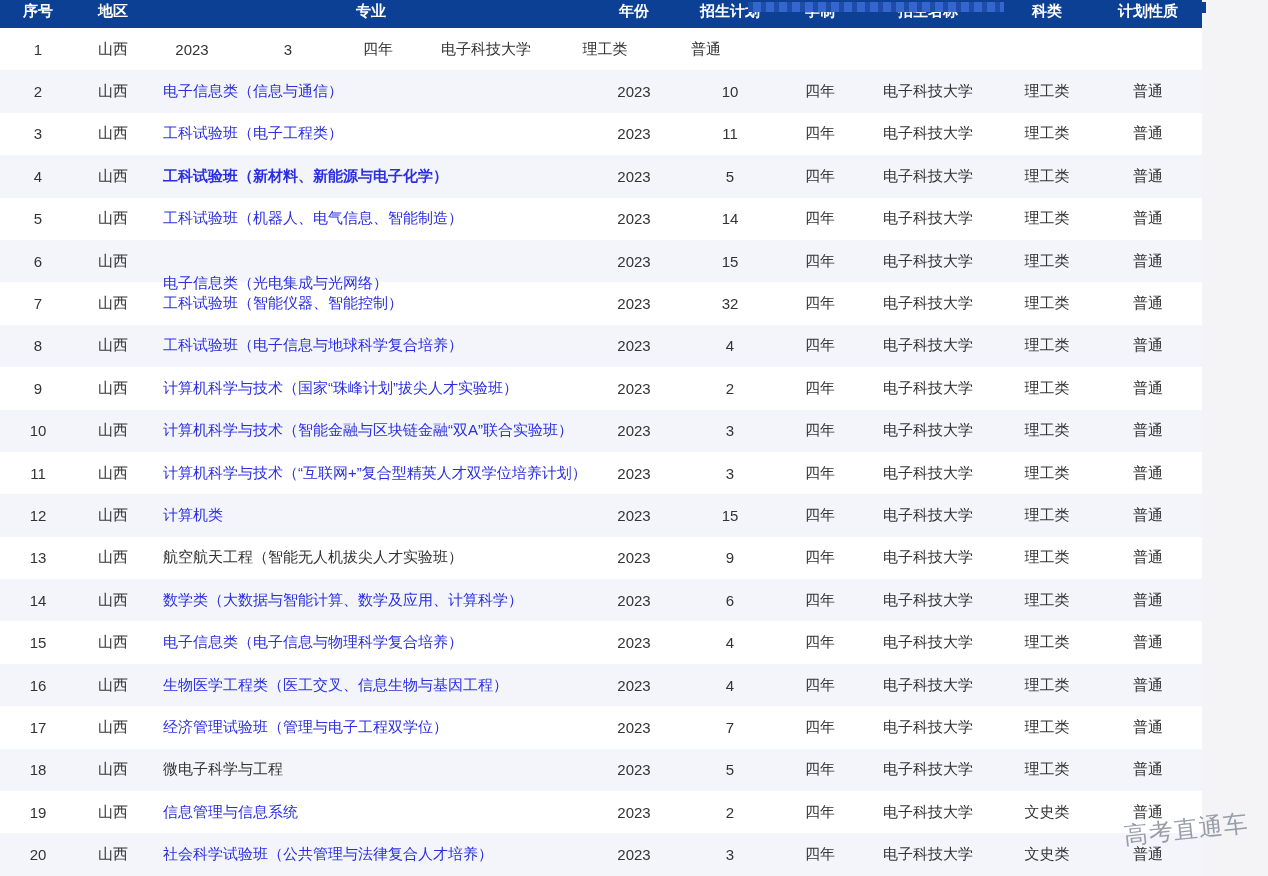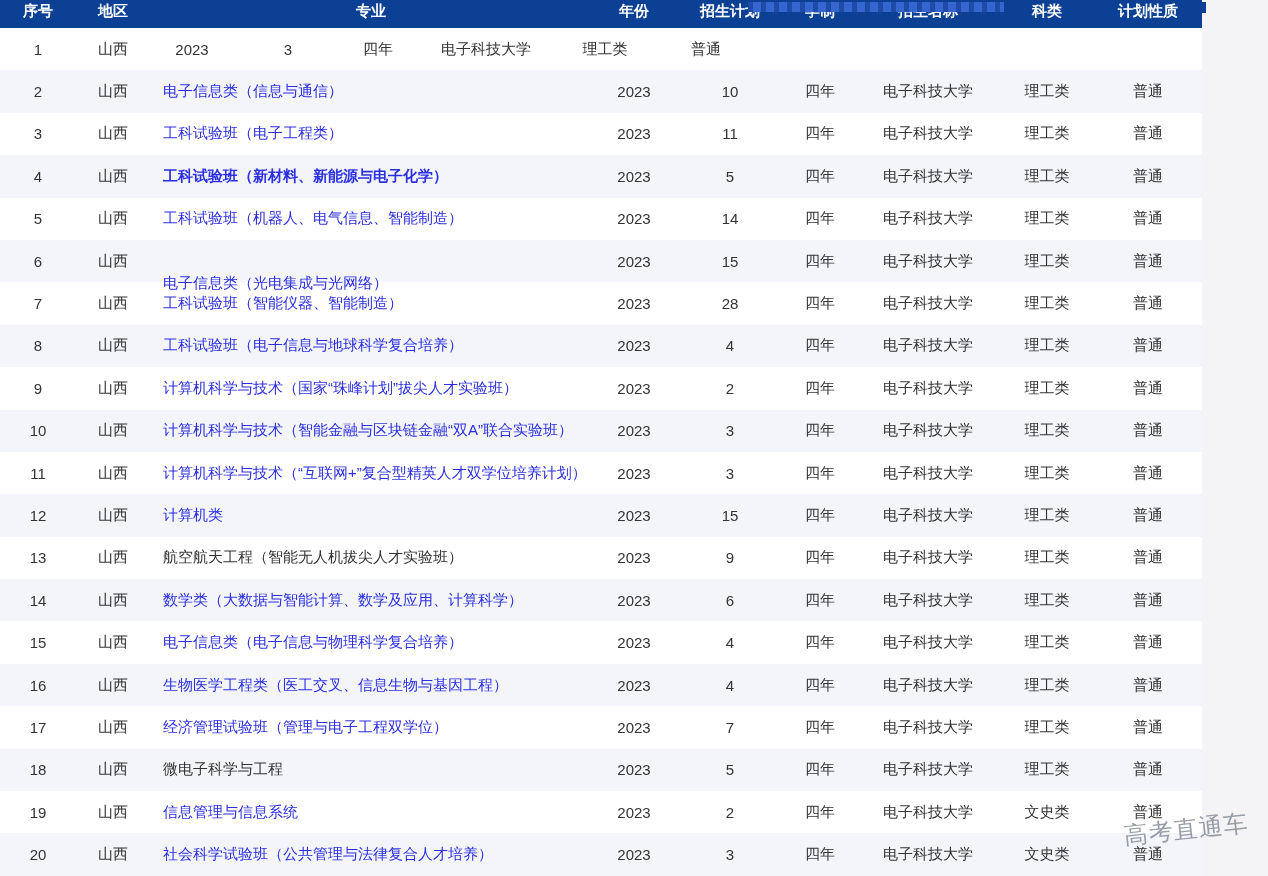--- a/index.html
+++ b/index.html
@@ -111,23 +111,23 @@
           <div class="cell" style="width: 84px;">2023</div>
           <div class="cell" style="width: 108px;">15</div>
           <div class="cell" style="width: 72px;">四年</div>
           <div class="cell" style="width: 144px;">电子科技大学</div>
           <div class="cell" style="width: 94px;">理工类</div>
           <div class="cell" style="width: 108px;">普通</div>
         </div>
         <div class="row plain">
           <div class="cell" style="width: 76px;">7</div>
           <div class="cell" style="width: 74px;">山西</div>
-          <div class="cell major" style="width: 442px;"><span class="mj-link">工科试验班（智能仪器、智能制造）</span></div>
-          <div class="cell" style="width: 84px;">2023</div>
-          <div class="cell" style="width: 108px;">28</div>
+          <div class="cell major" style="width: 442px;"><span class="mj-link">工科试验班（智能仪器、智能控制）</span></div>
+          <div class="cell" style="width: 84px;">2023</div>
+          <div class="cell" style="width: 108px;">32</div>
           <div class="cell" style="width: 72px;">四年</div>
           <div class="cell" style="width: 144px;">电子科技大学</div>
           <div class="cell" style="width: 94px;">理工类</div>
           <div class="cell" style="width: 108px;">普通</div>
         </div>
         <div class="row striped">
           <div class="cell" style="width: 76px;">8</div>
           <div class="cell" style="width: 74px;">山西</div>
           <div class="cell major" style="width: 442px;"><span class="mj-link">工科试验班（电子信息与地球科学复合培养）</span></div>
           <div class="cell" style="width: 84px;">2023</div>

